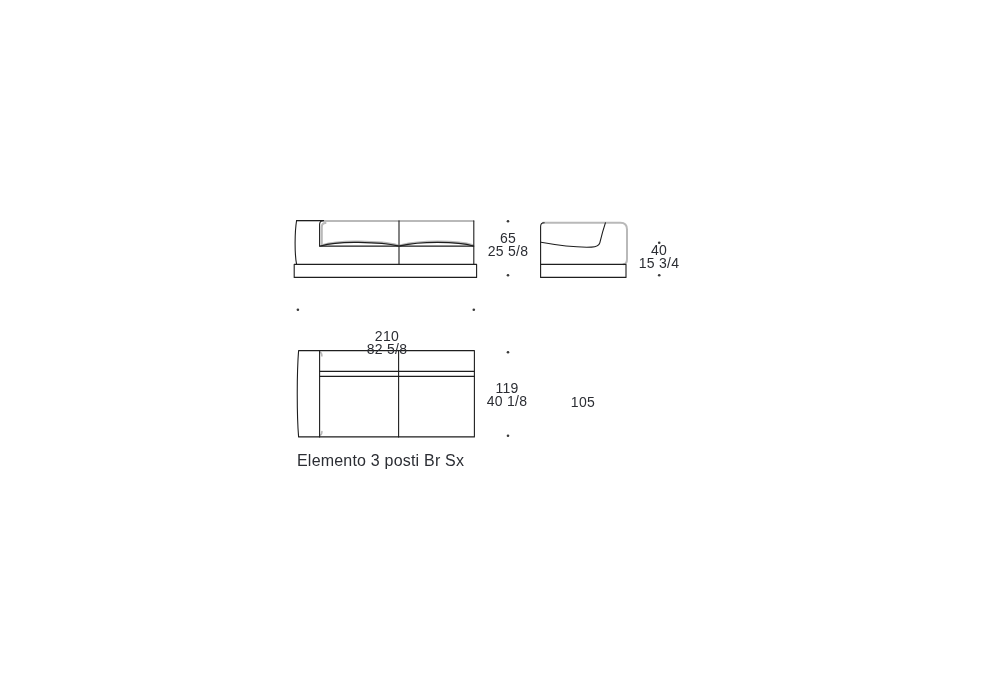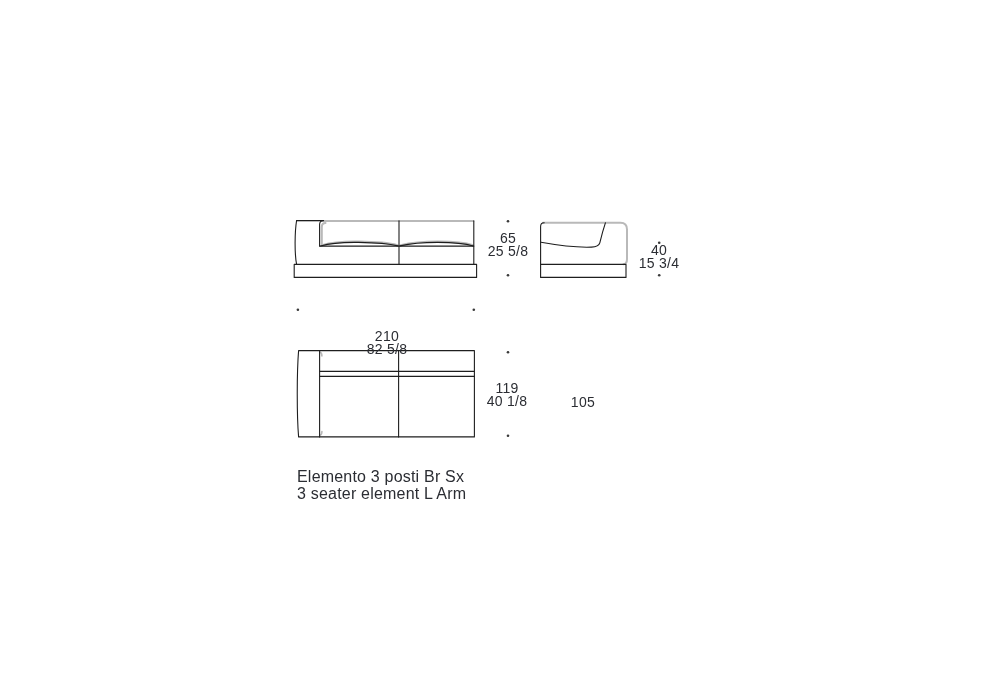--- a/index.html
+++ b/index.html
@@ -18,21 +18,21 @@
     color:#2b2d33;
     font-size:14px;
     line-height:13px;
     letter-spacing:0.3px;
     white-space:nowrap;
     transform:translateX(-50%);
   }
   .dim div{height:13px;}
   .caption{
     position:absolute;
-    left:297px;top:468px;
+    left:297px;top:452px;
     color:#2b2d33;
     font-size:16px;
     line-height:17.4px;
     letter-spacing:0.2px;
     white-space:nowrap;
   }
 </style>
 </head>
 <body>
 
@@ -118,16 +118,15 @@
     <div>119</div>
     <div>40 1/8</div>
   </div>
 
   <div class="dim" style="left:583px;top:396px;">
     <div>105</div>
   </div>
 
   <div class="caption">
     <div>Elemento 3 posti Br Sx</div>
-    <div>3 seater element L Arm</div>
   </div>
 
 </div>
 
 </body></html>

